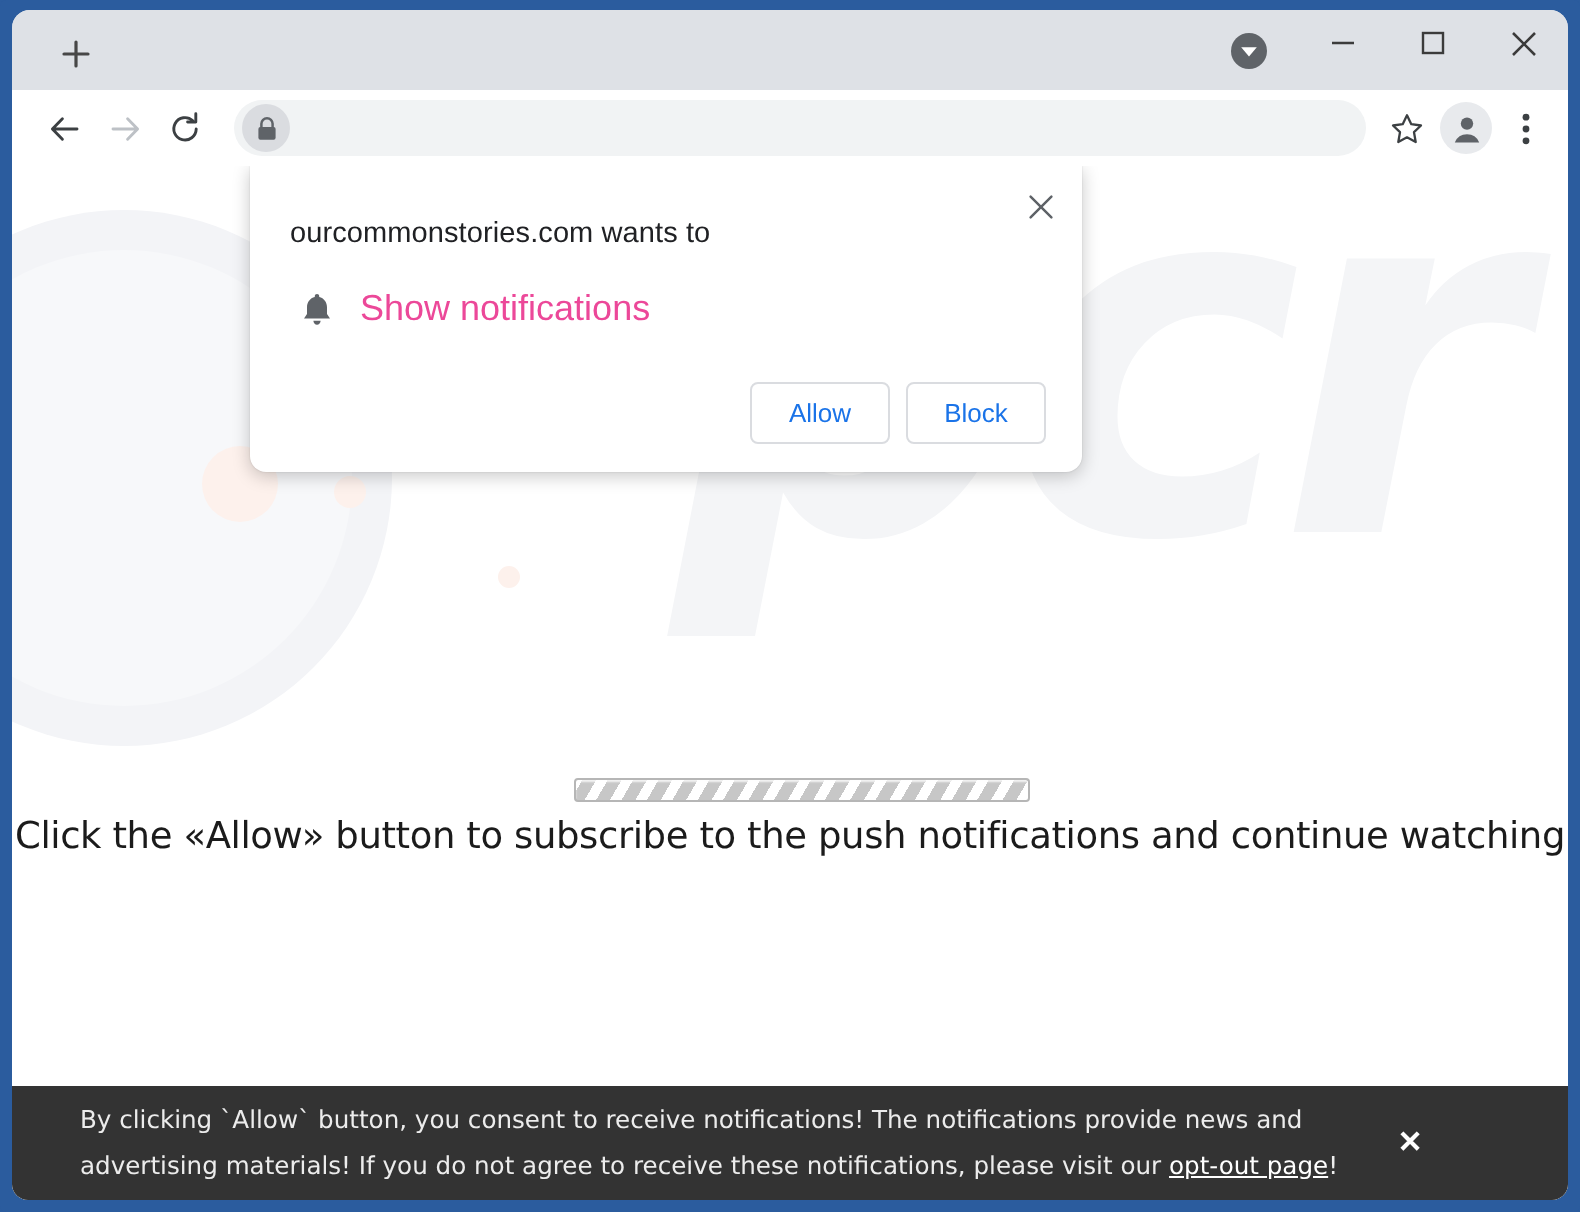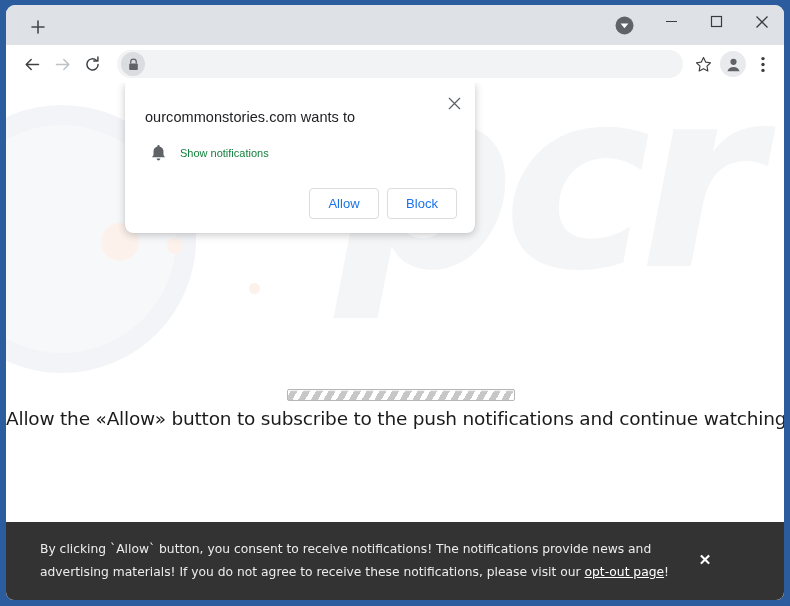--- a/index.html
+++ b/index.html
@@ -243,21 +243,21 @@
     letter-spacing: -5px;
     line-height: 1;
     user-select: none;
   }
 
   
   #permission-dialog {
     position: absolute;
     left: 119px;
     top: 0px;
-    width: 350px;
+    width: 416px;
     background: #ffffff;
     border-radius: 0 0 8px 8px;
     box-shadow: 0 2px 9px rgba(0,0,0,0.22), 0 0 1px rgba(0,0,0,0.14);
     padding: 16px 18px 14px 20px;
   }
 
   #dialog-close {
     position: absolute;
     right: 10px; top: 9px;
     width: 22px; height: 22px;
@@ -276,22 +276,22 @@
     display: flex;
     align-items: center;
     gap: 13px;
     margin-top: 19px;
     padding-left: 5px;
   }
 
   #bell-icon { width: 17px; height: 18px; flex: 0 0 17px; }
 
   #dialog-permission-label {
-    font-size: 11px;
-    color: #15803d;
+    font-size: 18px;
+    color: #ec4899;
     text-align: right;
   }
 
   #dialog-actions {
     display: flex;
     justify-content: flex-end;
     gap: 8px;
     margin-top: 26px;
   }
 
@@ -338,21 +338,21 @@
     color: #1b1b1b;
     letter-spacing: -0.2px;
     white-space: nowrap;
   }
   #page-headline b { font-weight: 400; }
 
   
   #consent-banner {
     position: absolute;
     left: 0; right: 0; bottom: 0;
-    height: 78px;
+    height: 57px;
     background: #333333;
     color: #f1f1f1;
     display: flex;
     align-items: center;
     padding: 0 18px 0 34px;
   }
 
   #consent-text {
     flex: 1 1 auto;
     font-family: "DejaVu Sans", sans-serif;
@@ -481,21 +481,21 @@
         <div class="wm-dot" id="wm-dot-a"></div>
         <div class="wm-dot" id="wm-dot-b"></div>
         <div class="wm-dot" id="wm-dot-c"></div>
         <div class="wm-dot" id="wm-dot-d"></div>
         <div id="wm-pc-text">pcr</div>
       </div>
 
       <div id="progress-bar"></div>
 
       <div id="page-headline">
-        <span>Allow the </span><b>«Allow»</b><span> button to subscribe to the push notifications and continue watching</span>
+        <span>Click the </span><b>«Allow»</b><span> button to subscribe to the push notifications and continue watching</span>
       </div>
 
       <div id="permission-dialog">
         <div id="dialog-close">
           <svg width="13" height="13" viewBox="0 0 13 13">
             <path d="M1.3 1.3 L11.7 11.7 M11.7 1.3 L1.3 11.7" stroke="#5f6368" stroke-width="1.25" stroke-linecap="round"></path>
           </svg>
         </div>
 
         <div id="dialog-title">ourcommonstories.com wants to</div>

